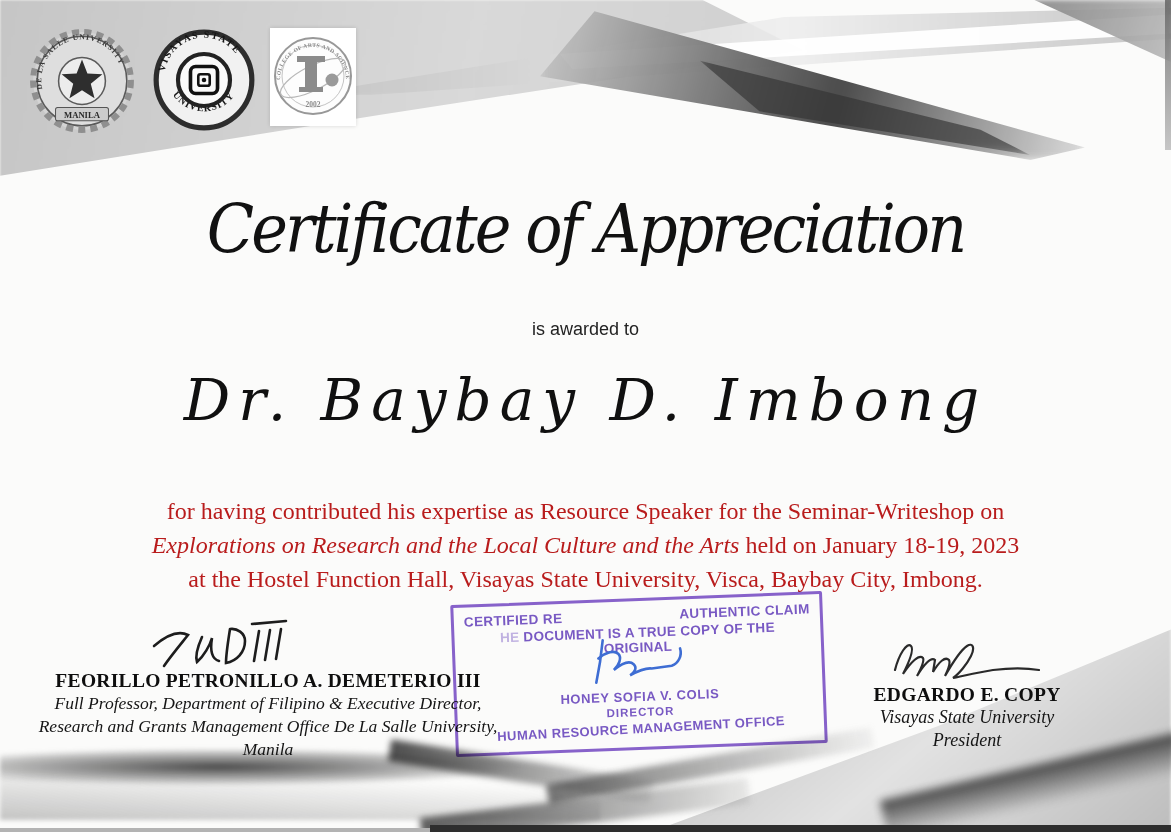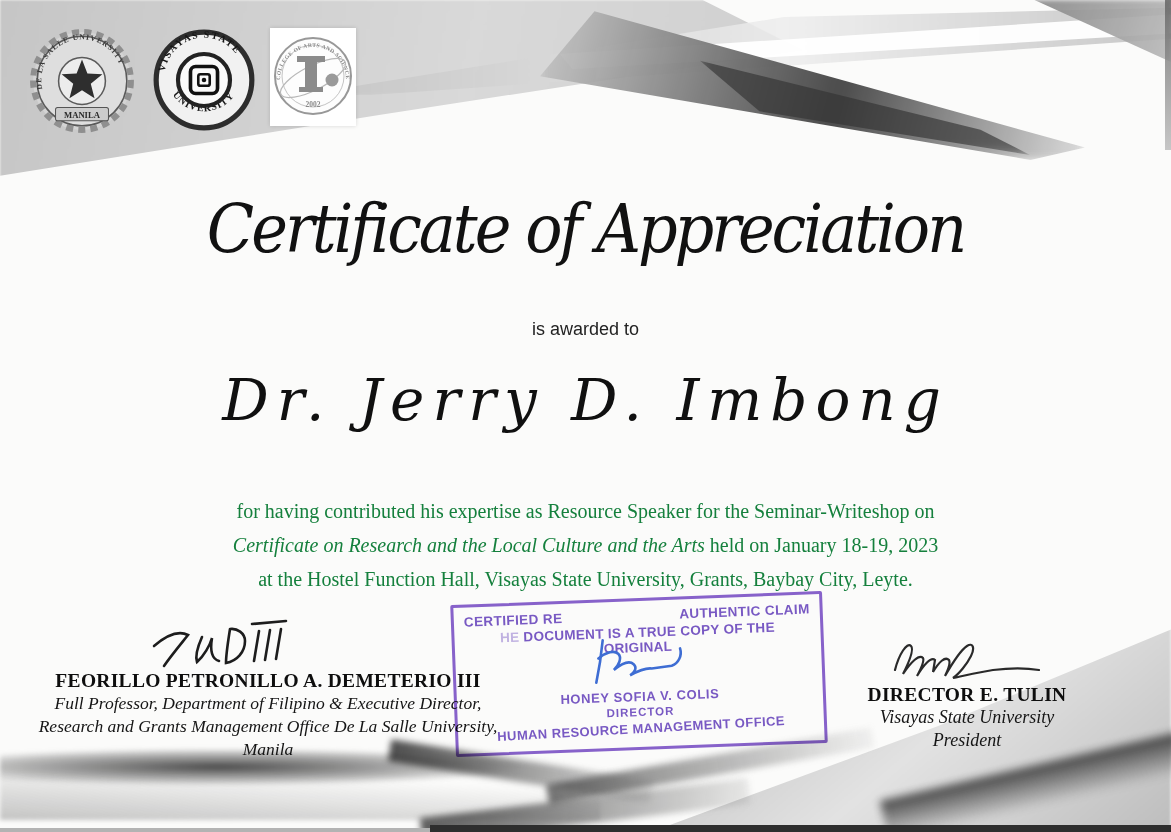--- a/index.html
+++ b/index.html
@@ -58,21 +58,21 @@
     font-family:"Liberation Sans",sans-serif;font-size:17px;color:#222;z-index:2;}
   .title{position:absolute;left:0;top:192px;width:100%;text-align:center;
     font-family:"DejaVu Serif",serif;font-style:italic;font-size:62px;letter-spacing:-3px;
     color:#111;transform:scaleY(1.08);z-index:2;}
   .awarded{position:absolute;left:0;top:319px;width:100%;text-align:center;
     font-family:"Liberation Sans",sans-serif;font-size:18px;color:#222;z-index:2;}
   .recipient{position:absolute;left:0;top:366px;width:100%;text-align:center;
     font-family:"DejaVu Serif",serif;font-style:italic;font-size:58px;letter-spacing:8px;
     color:#101010;z-index:2;}
   .bodytext{position:absolute;left:0;top:494px;width:100%;text-align:center;
-    font-size:20px;line-height:34px;color:#15803d;z-index:2;}
+    font-size:24px;line-height:34px;color:#b91c1c;z-index:2;}
   .bodytext .it{font-style:italic;}
   
   .sign-left{position:absolute;left:-6px;top:612px;width:548px;text-align:center;z-index:2;}
   .sign-left .scribble{margin-left:150px;display:block;}
   .sign-right{position:absolute;left:802px;top:634px;width:330px;text-align:center;z-index:2;}
   .sig-name{font-weight:bold;font-size:19.5px;letter-spacing:.3px;color:#0e0e0e;line-height:22px;}
   .sig-title{font-style:italic;font-size:17.5px;line-height:23px;color:#151515;}
   
   .stamp{
     position:absolute;left:453px;top:598px;width:372px;height:152px;
@@ -196,26 +196,26 @@
         <rect x="35" y="34" width="12" height="25"></rect>
         <rect x="29" y="59" width="24" height="5"></rect>
       </g>
       <circle cx="62" cy="52" r="6.5" fill="#9a9a9a"></circle>
       <text x="43" y="79" text-anchor="middle" font-size="7.5" font-weight="bold" fill="#8a8a8a">2002</text>
     </svg>
   </div>
 
   <div class="title">Certificate of Appreciation</div>
   <div class="awarded">is awarded to</div>
-  <div class="recipient">Dr. Jerry D. Imbong</div>
+  <div class="recipient">Dr. Baybay D. Imbong</div>
 
   <div class="bodytext">
     <div>for having contributed his expertise as Resource Speaker for the Seminar-Writeshop on</div>
-    <div><span class="it">Certificate on Research and the Local Culture and the Arts</span><span> held on January 18-19, 2023</span></div>
-    <div>at the Hostel Function Hall, Visayas State University, Grants, Baybay City, Leyte.</div>
+    <div><span class="it">Explorations on Research and the Local Culture and the Arts</span><span> held on January 18-19, 2023</span></div>
+    <div>at the Hostel Function Hall, Visayas State University, Visca, Baybay City, Imbong.</div>
   </div>
 
   <div class="bottom-deco">
     <div class="b-right-shadow"></div>
     <div class="b-left-smudge"></div>
     <div class="b-left-lower"></div>
     <div class="b-bar-a"></div>
     <div class="b-bar-b"></div>
     <div class="b-mid-darkband"></div>
     <div class="b-right-darkband"></div>
@@ -240,21 +240,21 @@
     <div class="sig-title">Research and Grants Management Office De La Salle University,</div>
     <div class="sig-title">Manila</div>
   </div>
 
   <div class="sign-right">
     <svg width="160" height="46" viewBox="0 0 160 46">
       <g fill="none" stroke="#2a2a2a" stroke-width="2.2" stroke-linecap="round">
         <path d="M8,36 C12,20 20,8 24,12 C28,16 20,32 16,40 C24,28 32,20 36,24 C38,28 32,38 30,42 C36,32 44,22 48,26 L46,38 C52,28 58,22 62,26 C64,30 60,38 58,42 C66,28 74,16 80,12 C86,8 88,14 84,22 C80,30 72,40 66,44 C76,42 92,38 106,36 C122,34 140,34 152,36"></path>
       </g>
     </svg>
-    <div class="sig-name">DIRECTOR E. TULIN</div>
+    <div class="sig-name">EDGARDO E. COPY</div>
     <div class="sig-title" style="font-size:18px;">Visayas State University</div>
     <div class="sig-title" style="font-size:18px;">President</div>
   </div>
 
   <div class="stamp">
     <div class="stamp-row1">
       <span>CERTIFIED RE</span>
       <span>AUTHENTIC CLAIM</span>
     </div>
     <div class="stamp-row2">

